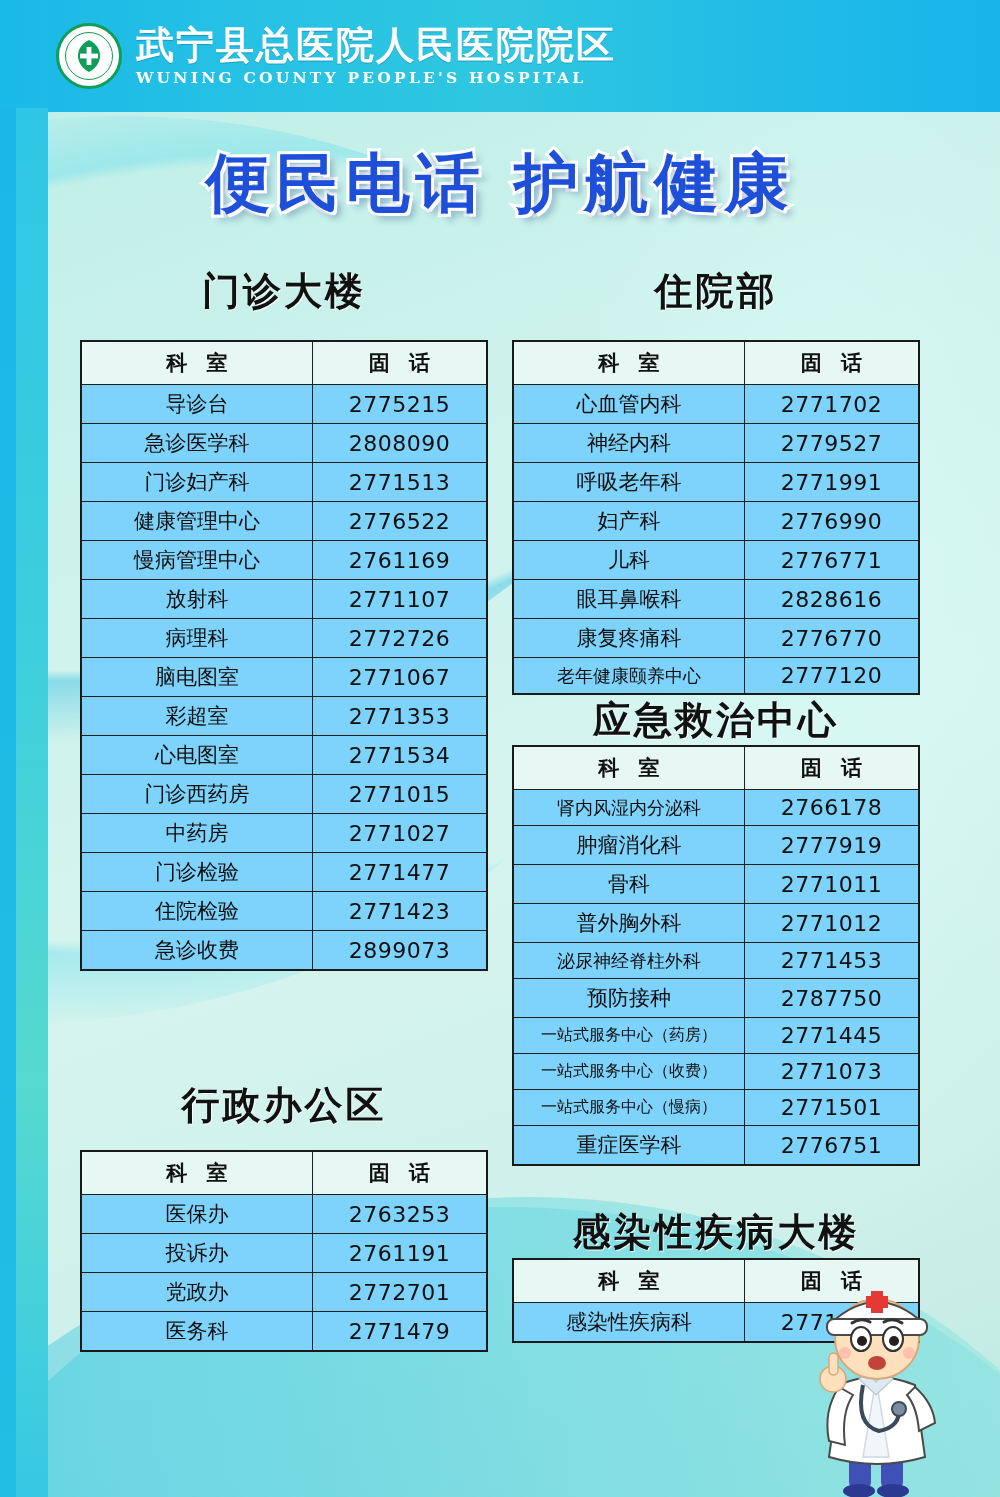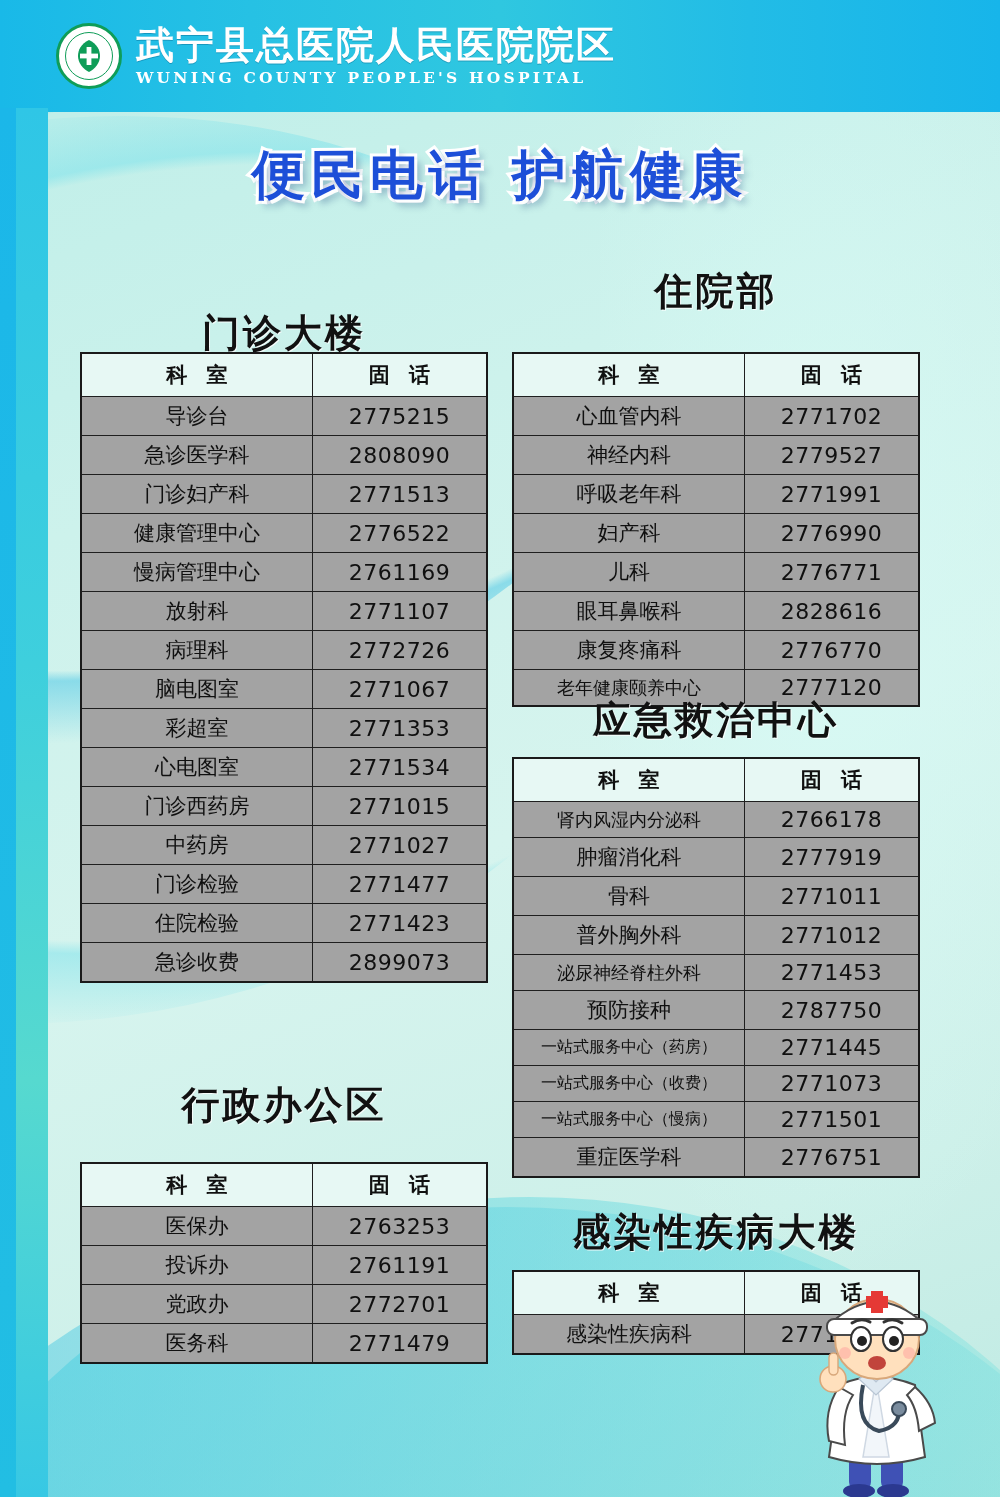--- a/index.html
+++ b/index.html
@@ -143,21 +143,21 @@
     position: absolute;
     top: 140px;
     left: 0;
     width: 1000px;
     text-align: center;
     z-index: 6;
   }
   .main-title span {
     font-family: "DejaVu Serif", serif;
     font-weight: bold;
-    font-size: 53px;
+    font-size: 64px;
     letter-spacing: 6px;
     color: #1d4fd8;
     -webkit-text-stroke: 6px #ffffff;
     paint-order: stroke fill;
     text-shadow:
        3px 3px 0 rgba(255,255,255,0.95),
        6px 6px 7px rgba(20,60,120,0.35);
   }
 
   
@@ -168,24 +168,23 @@
     color: #111111;
     text-align: center;
     letter-spacing: 3px;
     text-shadow: 1px 1px 0 rgba(255,255,255,0.8);
   }
 
   
   .tbl {
     width: 100%;
     border-collapse: collapse;
-    background: #a3a3a3;
+    background: #7dd3fc;
     border: 2px solid #1a1a1a;
     table-layout: fixed;
-    margin-top: 12px;
   }
   .tbl td, .tbl th {
     border: 1px solid #1f1f1f;
     text-align: center;
     font-family: "DejaVu Sans", sans-serif;
     color: #101010;
   }
   .tbl th {
     font-weight: bold;
     font-size: 21px;
@@ -203,21 +202,21 @@
     padding: 5px 2px;
     letter-spacing: 0.5px;
   }
   .tbl td.dept.small { font-size: 16px; letter-spacing: 0; }
   .tbl td.dept.smaller { font-size: 18px; letter-spacing: 0; }
 
   .col-left { position: absolute; left: 80px; width: 408px; z-index: 6; }
   .col-right { position: absolute; left: 512px; width: 408px; z-index: 6; }
 
   
-  #outpatient-title { top: 266px; margin-top: 42px; }
+  #outpatient-title { top: 266px; }
   #outpatient-table { top: 340px; }
   #admin-title { top: 1080px; }
   #admin-table { top: 1150px; }
 
   #inpatient-title { top: 266px; }
   #inpatient-table { top: 340px; }
   #emergency-title { top: 695px; }
   #emergency-table { top: 745px; }
   #infection-title { top: 1207px; }
   #infection-table { top: 1258px; }

